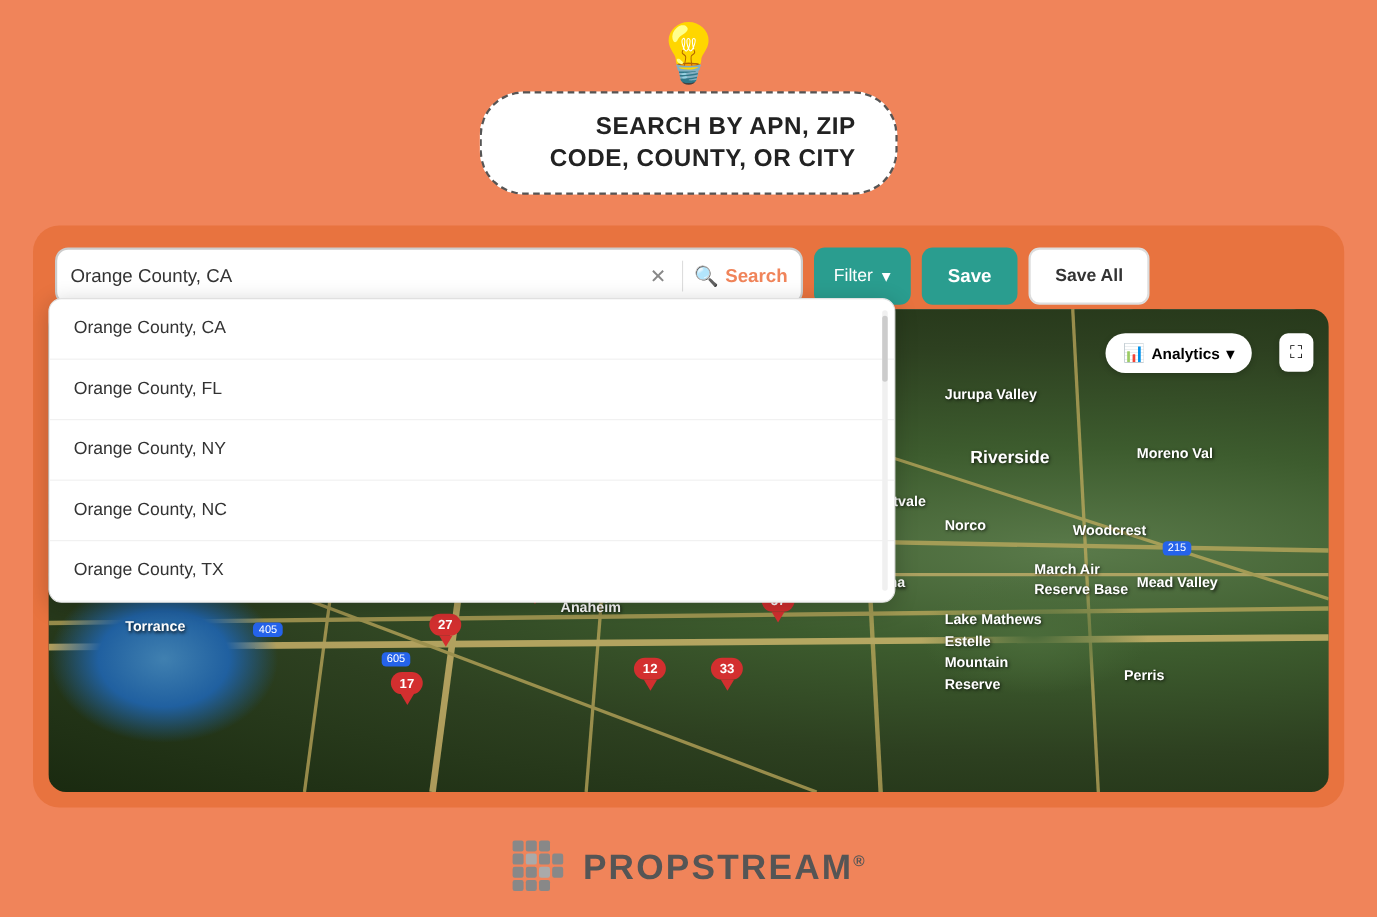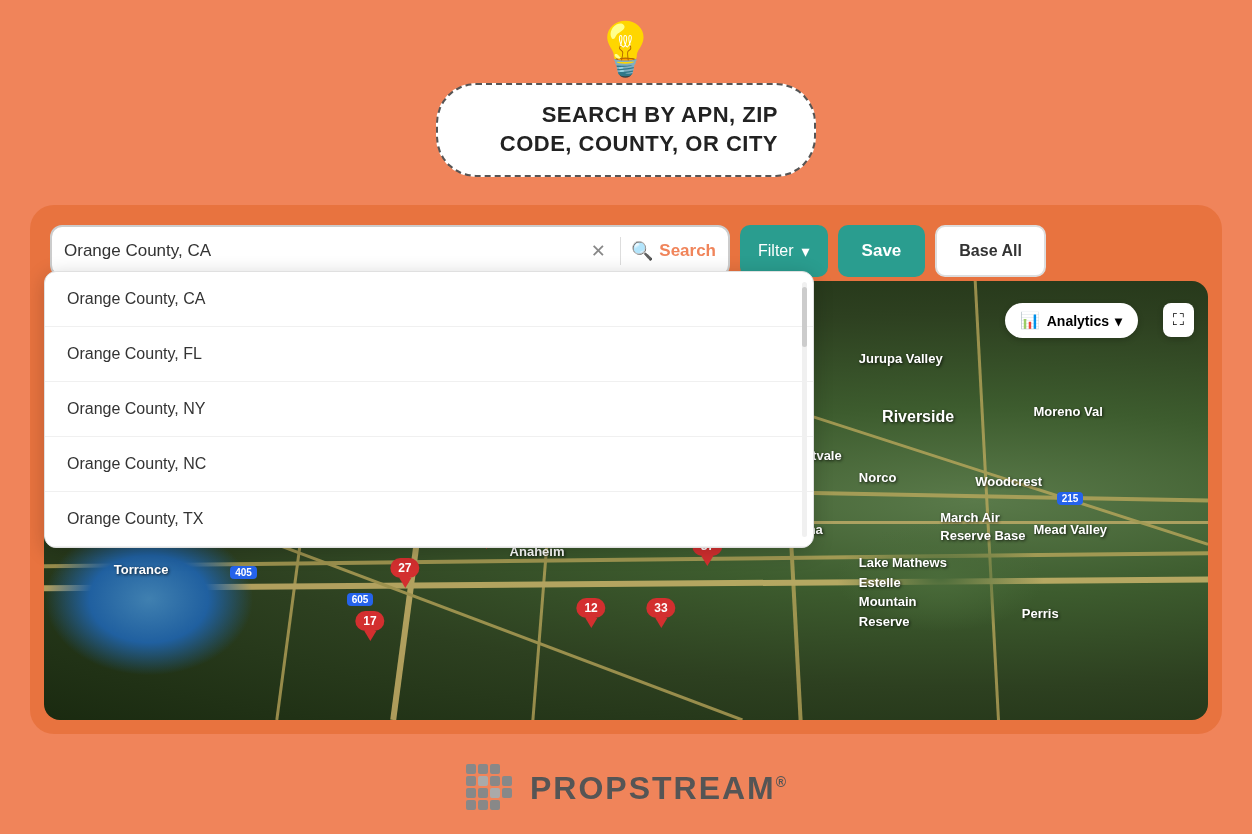--- a/index.html
+++ b/index.html
@@ -365,21 +365,21 @@
       vertical-align: super;
     }
 
     .freeway-badge {
       position: absolute;
       background: #2563eb;
       color: white;
       border-radius: 4px;
       padding: 1px 5px;
       font-size: 10px;
-      font-weight: 700;
+      font-weight: 400;
     }
 
   </style>
 </head>
 <body>
 
 <div class="hint-area">
   <div class="lightbulb-icon">💡</div>
   <div class="hint-bubble">
     <div class="hint-bubble-text">SEARCH BY APN, ZIP CODE, COUNTY, OR CITY</div>
@@ -401,21 +401,21 @@
     </div>
 
     <button class="btn-filter">
       <span>Filter</span>
       <span>▾</span>
     </button>
     <button class="btn-save">
       <span>Save</span>
     </button>
     <button class="btn-clear">
-      <span>Base All</span>
+      <span>Save All</span>
     </button>
   </div>
 
   <div class="stats-strip">
 
     <div class="stat-chip" style="flex:none; width:140px;">
       <div class="stat-chip-icon" style="font-size:22px;">💧</div>
       <div>
         <div class="stat-chip-value">0,051</div>
         <div class="stat-chip-label">sh Buyers</div>

